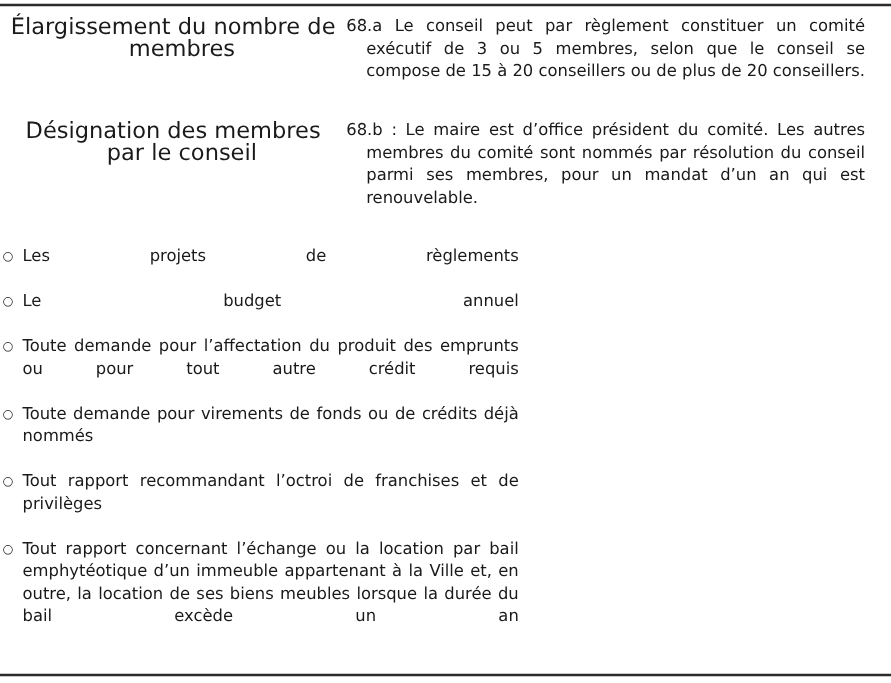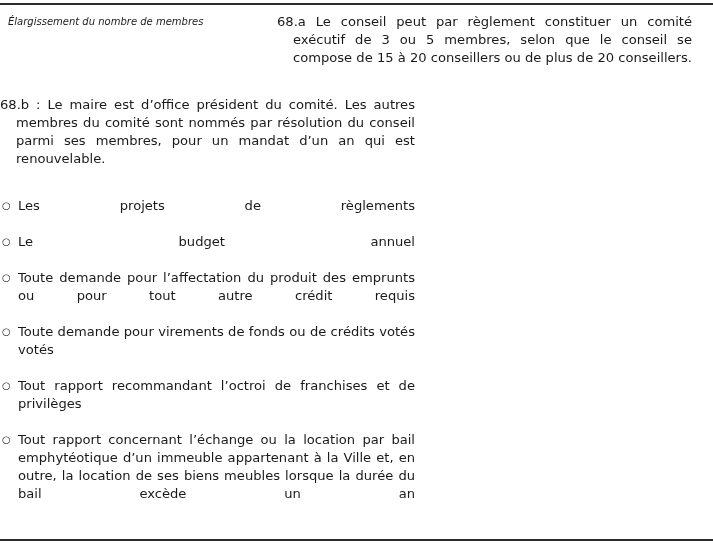--- a/index.html
+++ b/index.html
@@ -62,27 +62,26 @@
     padding-right: 8px;
   }
   .col-right {
     width: 436px;
     flex: 0 0 436px;
     box-sizing: border-box;
     padding-right: 21px;
   }
 
   .heading {
-    font-size: 10px;
+    font-size: 18px;
     line-height: 18px;
     text-indent: -14px;
     padding-left: 14px;
-    text-align: left;
+    text-align: center;
     white-space: normal;
-    font-style: italic;
   }
 
   .para {
     font-size: 13.1px;
     line-height: 18px;
     text-align: justify;
     text-indent: -16px;
     padding-left: 16px;
     margin: 0;
   }
@@ -131,20 +130,23 @@
     <div class="row">
       <div class="col-left">
         <div class="heading">Élargissement du nombre de membres</div>
       </div>
       <div class="col-right">
         <p class="para">68.a Le conseil peut par règlement constituer un comité exécutif de 3 ou 5 membres, selon que le conseil se compose de 15 à 20 conseillers ou de plus de 20 conseillers.</p>
       </div>
     </div>
 
     <div class="row">
+      <div class="col-left">
+        <div class="heading">Désignation des membres par le conseil</div>
+      </div>
       <div class="col-right">
         <p class="para">68.b : Le maire est d’office président du comité. Les autres membres du comité sont nommés par résolution du conseil parmi ses membres, pour un mandat d’un an qui est renouvelable.</p>
       </div>
     </div>
 
     <div class="row">
       <div class="col-right">
 
 
         <ul class="bullet-list">
@@ -155,21 +157,21 @@
           <li class="bullet-item">
             <span class="marker">○</span>
             <span class="btext">Le budget annuel</span>
           </li>
           <li class="bullet-item">
             <span class="marker">○</span>
             <span class="btext">Toute demande pour l’affectation du produit des emprunts ou pour tout autre crédit requis</span>
           </li>
           <li class="bullet-item">
             <span class="marker">○</span>
-            <span class="btext">Toute demande pour virements de fonds ou de crédits votés votés</span>
+            <span class="btext">Toute demande pour virements de fonds ou de crédits déjà nommés</span>
           </li>
           <li class="bullet-item">
             <span class="marker">○</span>
             <span class="btext">Tout rapport recommandant l’octroi de franchises et de privilèges</span>
           </li>
           <li class="bullet-item">
             <span class="marker">○</span>
             <span class="btext">Tout rapport concernant l’échange ou la location par bail emphytéotique d’un immeuble appartenant à la Ville et, en outre, la location de ses biens meubles lorsque la durée du bail excède un an</span>
           </li>
 

